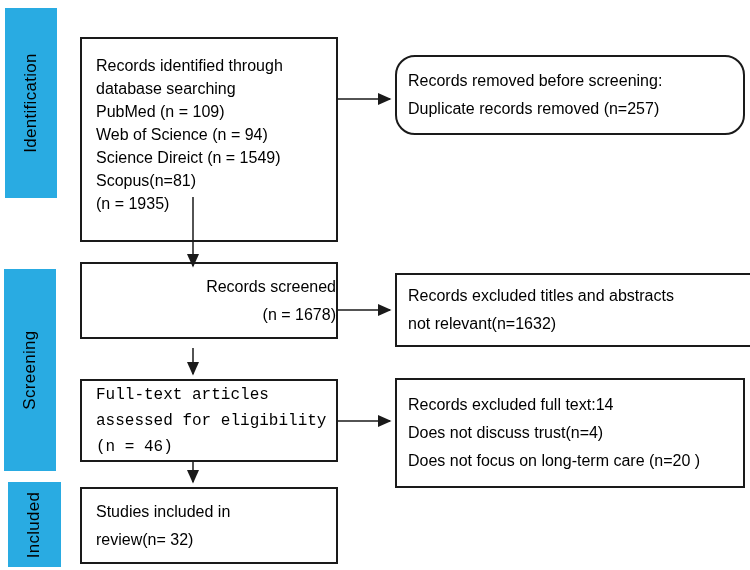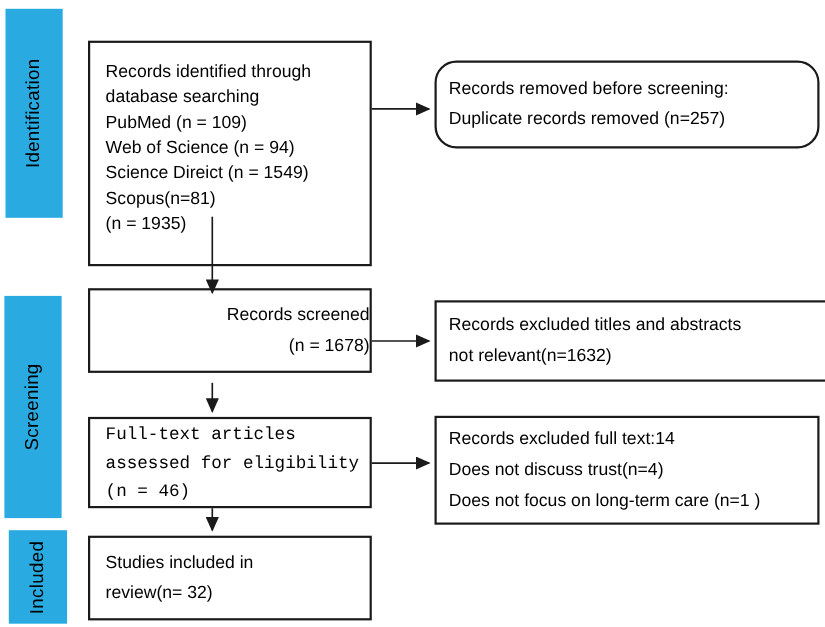--- a/index.html
+++ b/index.html
@@ -44,21 +44,21 @@
     left: 80px; top: 5px; width: 258px; height: 205px;
     padding: 15px 4px 0 14px;
     line-height: 23px;
     margin-top: 32px;
   }
   #box-screened  { left: 80px;  top: 262px; width: 258px; height: 77px; padding-left: 14px; align-items: flex-end; }
   #box-fulltext  { left: 80px;  top: 379px; width: 258px; height: 83px; padding-left: 14px; line-height: 26px; font-family: Liberation Mono, monospace; }
   #box-included  { left: 80px;  top: 487px; width: 258px; height: 77px; padding-left: 14px; }
   #box-removed       { left: 395px; top: 55px;  width: 350px; height: 80px; padding-left: 11px; border-radius: 20px; }
   #box-excluded-ta   { left: 395px; top: 273px; width: 414px; height: 74px; padding-left: 11px; }
-  #box-excluded-ft   { left: 395px; top: 378px; width: 350px; height: 99px; padding-left: 11px; }
+  #box-excluded-ft   { left: 395px; top: 378px; width: 350px; height: 110px; padding-left: 11px; }
   #stage-identification { left: 5px; top: 8px;   width: 52px; height: 190px; }
   #stage-screening      { left: 4px; top: 269px; width: 52px; height: 202px; }
   #stage-included       { left: 8px; top: 482px; width: 53px; height: 85px; }
   #arrows {
     position: absolute;
     left: 0; top: 0;
     pointer-events: none;
   }
 </style>
 </head>
@@ -108,21 +108,21 @@
   </div>
 
   <div class="box vcenter" id="box-excluded-ta">
     <div class="line">Records excluded titles and abstracts</div>
     <div class="line">not relevant(n=1632)</div>
   </div>
 
   <div class="box vcenter" id="box-excluded-ft">
     <div class="line">Records excluded full text:14</div>
     <div class="line">Does not discuss trust(n=4)</div>
-    <div class="line">Does not focus on long-term care (n=1 )</div>
+    <div class="line">Does not focus on long-term care (n=20 )</div>
   </div>
 
   <svg id="arrows" width="750" height="570" viewBox="0 0 750 570">
     <defs>
       <marker id="arrowhead" markerWidth="9" markerHeight="8" refX="8" refY="4" orient="auto">
         <path d="M0,0 L9,4 L0,8 z" fill="#1a1a1a"></path>
       </marker>
     </defs>
     <line x1="193" y1="197" x2="193" y2="266" stroke="#1a1a1a" stroke-width="1.5" marker-end="url(#arrowhead)"></line>
     <line x1="193" y1="348" x2="193" y2="374" stroke="#1a1a1a" stroke-width="1.5" marker-end="url(#arrowhead)"></line>

